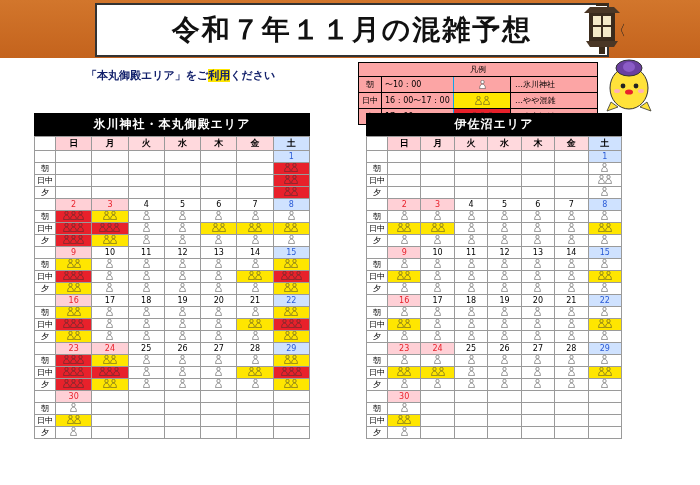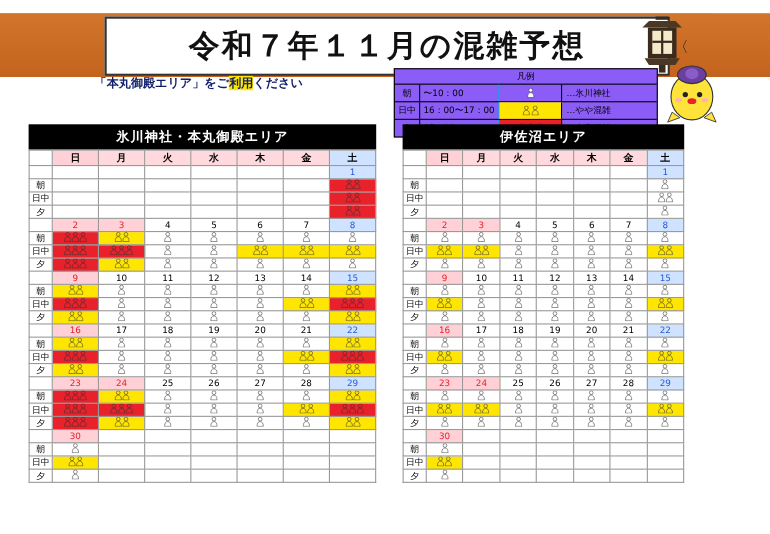--- a/index.html
+++ b/index.html
@@ -6,22 +6,22 @@
   body{
     width:700px;height:485px;
     background:#ffffff;
     font-family:"Liberation Sans", sans-serif;
     color:#000;
     overflow:hidden;
     position:relative;
   }
   
   .header{
-    position:absolute;left:0;top:12px;width:648px;height:58px;
-    background:#7dd3fc;
+    position:absolute;left:0;top:0;width:648px;height:58px;
+    background:#84cc16;
   }
   .header-band{
     position:absolute;left:0;top:0;width:700px;height:58px;
     background:linear-gradient(#d2762c,#c4631d);
   }
   .title-box{
     position:absolute;left:95px;top:3px;width:510px;height:50px;
     background:#ffffff;border:2px solid #333;
     display:flex;align-items:center;justify-content:center;
   }
@@ -37,39 +37,39 @@
   .notice{
     position:absolute;left:34px;top:66px;width:300px;
     font-size:11px;color:#12206b;font-weight:bold;line-height:1.9;
     font-family:"DejaVu Sans", sans-serif;
   }
   .notice .l2{padding-left:52px;}
   .notice .hl{background:#ffe600;margin-top:43px;}
   
   .legend{
     position:absolute;left:358px;top:62px;width:238px;
-    border:1px solid #000;background:#8b5cf6;font-size:8px;
+    border:1px solid #000;background:#fca5a5;font-size:8px;
     font-family:"DejaVu Sans", sans-serif;
   }
   .legend-title{
     text-align:center;border-bottom:1px solid #000;padding:1px 0;font-size:8px;
   }
   .legend-row{display:flex;align-items:stretch;border-bottom:1px solid #000;height:15px;}
   .legend-row:last-child{border-bottom:none;}
   .legend-c1{width:22px;border-right:1px solid #000;display:flex;align-items:center;justify-content:center;}
   .legend-c2{width:68px;border-right:1px solid #0ea5e9;display:flex;align-items:center;padding-left:3px;}
   .legend-c3{width:56px;border-right:1px solid #000;display:flex;align-items:center;justify-content:center;gap:1px;}
   .legend-c4{flex:1;display:flex;align-items:center;padding-left:4px;}
   .lg-y{background:#ffe600;}
   .lg-r{background:#e8212b;}
   
   .mascot{position:absolute;left:598px;top:58px;width:62px;height:56px;}
   
   .cal{position:absolute;top:113px;}
-  .cal.left{left:26px;width:316px;}
+  .cal.left{left:34px;width:276px;}
   .cal.right{left:366px;width:256px;}
   .cal-title{
     background:#000;color:#fff;text-align:center;font-weight:bold;
     font-size:12px;padding:3px 0;letter-spacing:1px;
     font-family:"DejaVu Sans", sans-serif;
   }
   table.caltbl{border-collapse:collapse;width:100%;table-layout:fixed;font-size:8px;}
   table.caltbl td{
     border:1px solid #9a9a9a;height:11px;padding:0;text-align:center;
     vertical-align:middle;font-family:"DejaVu Sans", sans-serif;

